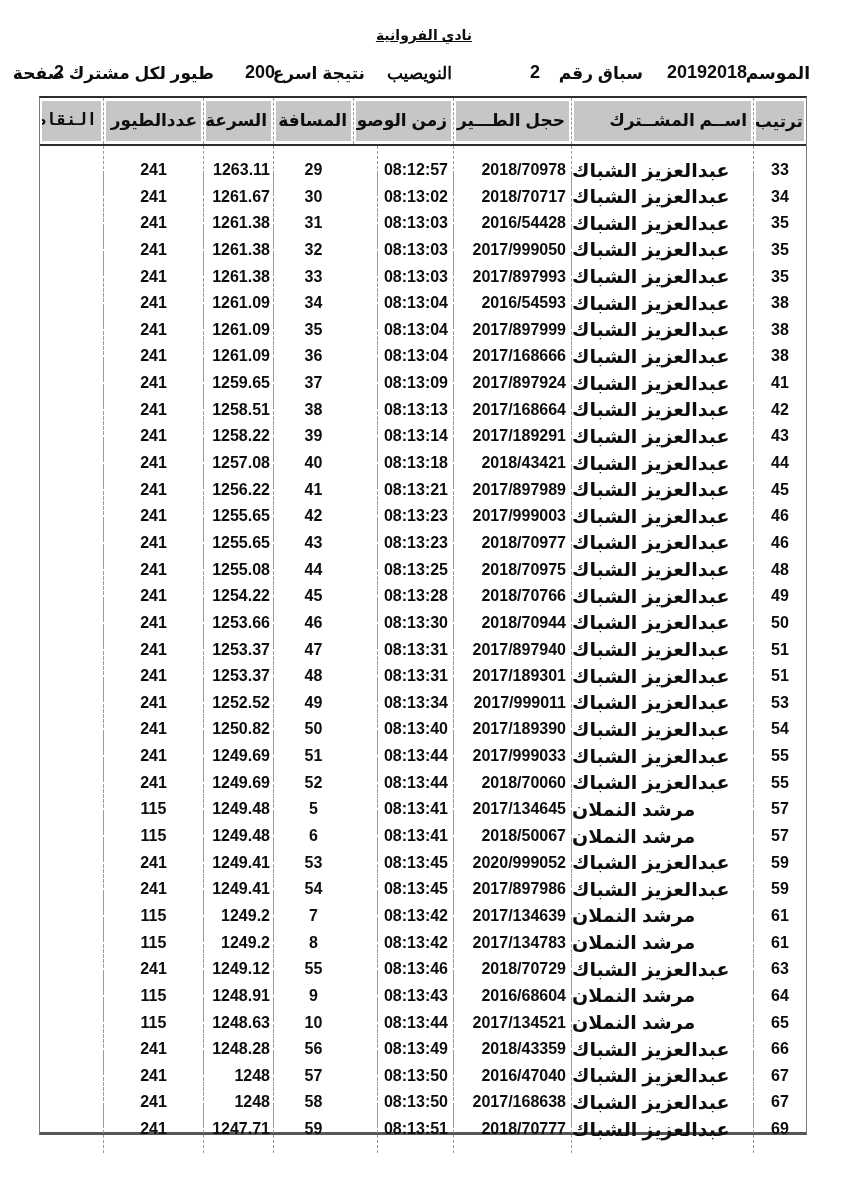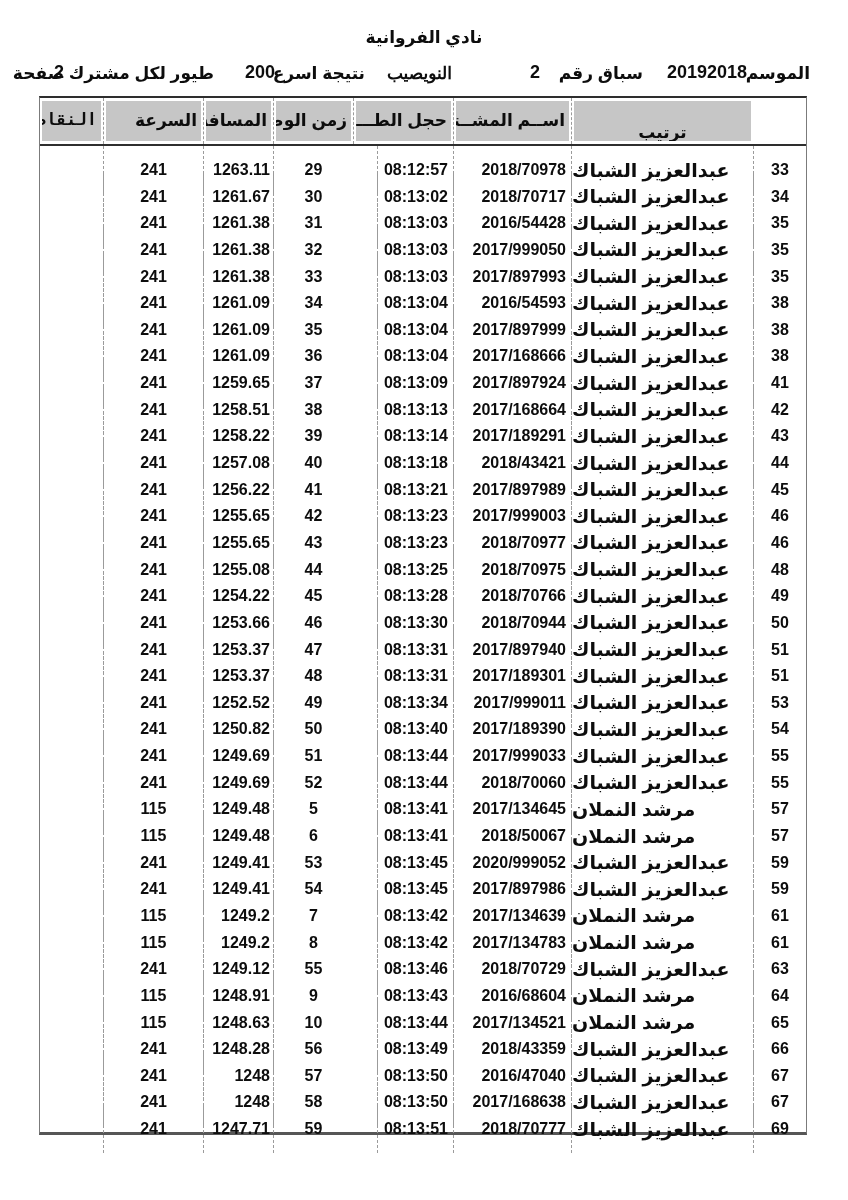--- a/index.html
+++ b/index.html
@@ -20,22 +20,23 @@
     height: 1200px;
     background: #ffffff;
   }
   
   .title {
     position: absolute;
     top: 27px;
     left: 0;
     width: 100%;
     text-align: center;
-    font-size: 17px;
+    font-size: 14px;
     letter-spacing: .5px;
+    text-decoration: underline;
   }
   .meta {
     position: absolute;
     top: 61px;
     left: 0;
     width: 848px;
     height: 28px;
     font-size: 17px;
   }
   .meta span {
@@ -87,21 +88,21 @@
     height: 40px;
     line-height: 40px;
     box-sizing: border-box;
     direction: rtl;
     text-align: right;
     padding: 0 4px 0 2px;
     font-size: 17px;
     overflow: hidden;
     white-space: nowrap;
   }
-  .thbox.fill { text-align: center; padding: 12px 1px; }
+  .thbox.fill { text-align: center; padding: 1px 1px; }
   .tr {
     height: 26.65px;
     align-items: stretch;
   }
   .td {
     box-sizing: border-box;
     border-left: 1px dashed #9b9b9b;
     display: flex;
     align-items: center;
     font-size: 16px;
@@ -135,20 +136,23 @@
     <span class="m-page-value num">2</span>
   </div>
 
   <div class="tbl">
 
     <div class="thead grid-row">
       <div class="th">
         <div class="thbox">النقاط</div>
       </div>
       <div class="th">
+        <div class="thbox">عددالطيور</div>
+      </div>
+      <div class="th">
         <div class="thbox">السرعة</div>
       </div>
       <div class="th">
         <div class="thbox">المسافة</div>
       </div>
       <div class="th">
         <div class="thbox">زمن الوصول</div>
       </div>
       <div class="th">
         <div class="thbox">حجل الطـــير</div>

